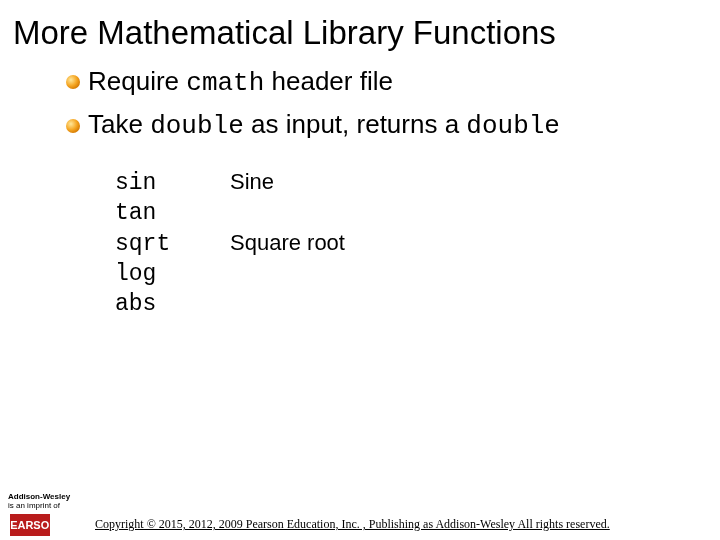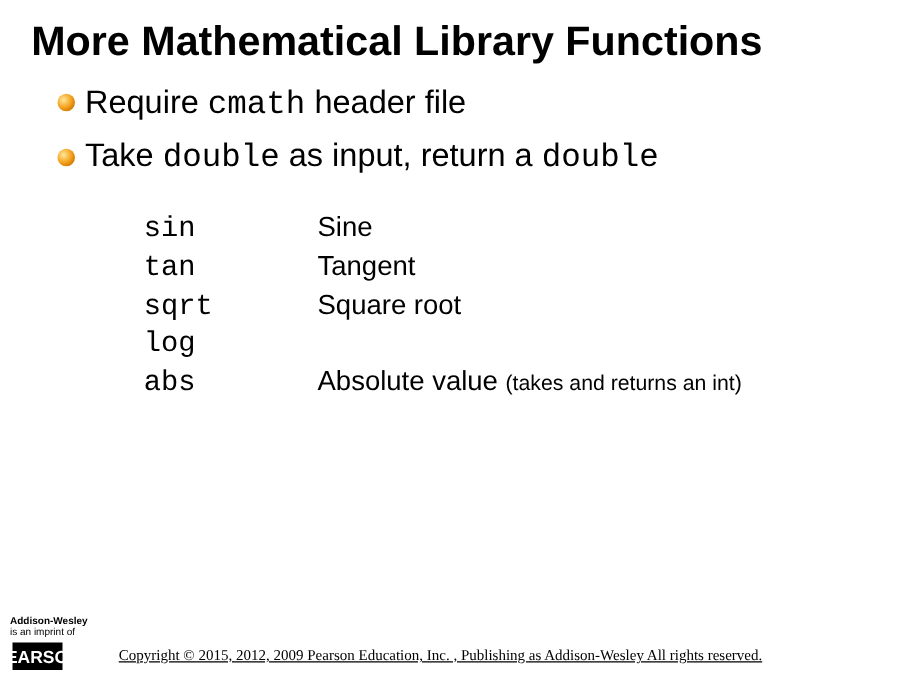--- a/index.html
+++ b/index.html
@@ -7,27 +7,27 @@
     padding: 0;
     width: 720px;
     height: 540px;
     font-family: Arial, Helvetica, sans-serif;
     background: #fff;
     position: relative;
     overflow: hidden;
   }
   .title {
     font-size: 33px;
-    font-weight: 700;
+    font-weight: 400;
     color: #000;
-    padding: 14px 25px 8px 25px;
+    padding: 14px 25px 8px 13px;
     line-height: 1.15;
   }
   .bullets {
-    padding: 4px 0 0 44px;
+    padding: 4px 0 0 64px;
   }
   .bullet-row {
     display: flex;
     align-items: center;
     margin-bottom: 6px;
   }
   .bullet-icon {
     flex: 0 0 18px;
     height: 18px;
     margin-right: 6px;
@@ -52,41 +52,40 @@
     line-height: 1.3;
   }
   .fn-name {
     font-family: "Courier New", Courier, monospace;
     font-size: 23px;
     width: 115px;
     flex: 0 0 115px;
   }
   .fn-desc {
     font-size: 22px;
-    margin-left: 24px;
   }
   .fn-note {
     font-size: 17px;
   }
   .footer {
     position: absolute;
     left: 0;
     bottom: 0;
     width: 720px;
     height: 56px;
   }
   .publisher-box {
     position: absolute;
     left: 10px;
     bottom: 4px;
     width: 40px;
     height: 22px;
-    background: #000000;
+    background: #b91c1c;
     color: #fff;
-    font-size: 14px;
+    font-size: 11px;
     font-weight: bold;
     display: flex;
     align-items: center;
     justify-content: center;
   }
   .imprint-box {
     position: absolute;
     left: 8px;
     bottom: 30px;
     font-size: 8px;
@@ -128,48 +127,46 @@
     </span>
   </div>
 
   <div class="bullet-row">
     <span class="bullet-icon">
       <svg width="16" height="16" viewBox="0 0 16 16">
           <circle cx="8" cy="8" r="7" fill="url(#g1)"></circle>
         </svg>
     </span>
     <span class="bullet-text">
-      <span>Take </span><span class="code">double</span><span> as input, return a </span><span class="code">double</span>
+      <span>Take </span><span class="code">double</span><span> as input, returns a </span><span class="code">double</span>
     </span>
   </div>
 
 
 </div>
 
 <div class="fn-table">
   <div class="fn-row">
     <span class="fn-name">sin</span>
     <span class="fn-desc">Sine</span>
   </div>
   <div class="fn-row">
   </div>
   <div class="fn-row">
     <span class="fn-name">tan</span>
-    <span class="fn-desc">Tangent</span>
   </div>
   <div class="fn-row">
     <span class="fn-name">sqrt</span>
     <span class="fn-desc">Square root</span>
   </div>
   <div class="fn-row">
     <span class="fn-name">log</span>
   </div>
   <div class="fn-row">
     <span class="fn-name">abs</span>
-    <span class="fn-desc"><span>Absolute value </span><span class="fn-note">(takes and returns an int)</span></span>
   </div>
 </div>
 
 <div class="footer">
   <div class="imprint-box">
     <b>Addison-Wesley</b><br>
     <span>is an imprint of</span>
   </div>
   <div class="publisher-box">PEARSON</div>
   <div class="copyright">Copyright © 2015, 2012, 2009 Pearson Education, Inc. , Publishing as Addison-Wesley All rights reserved.</div>

